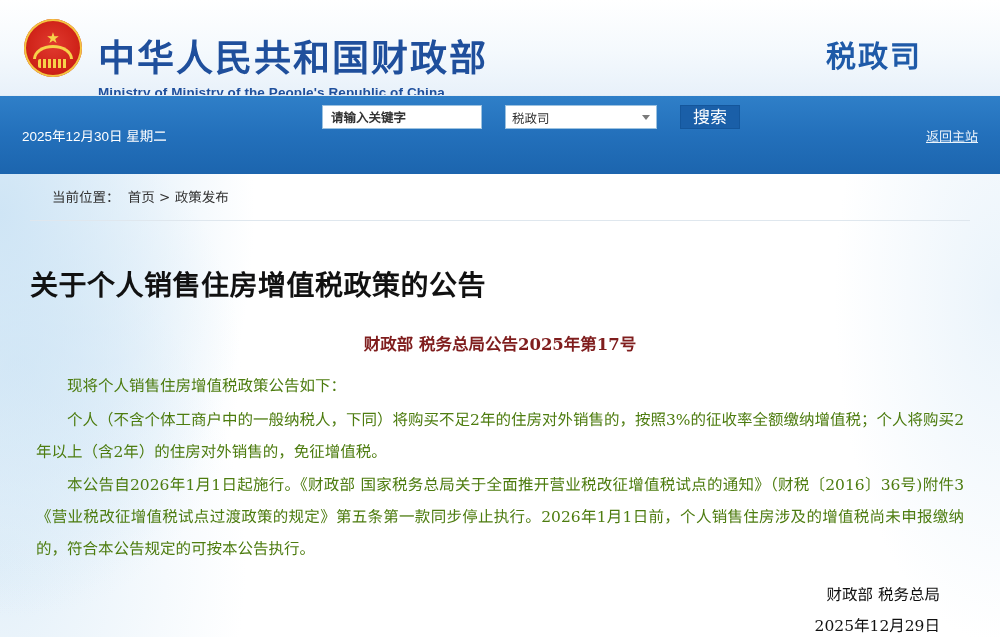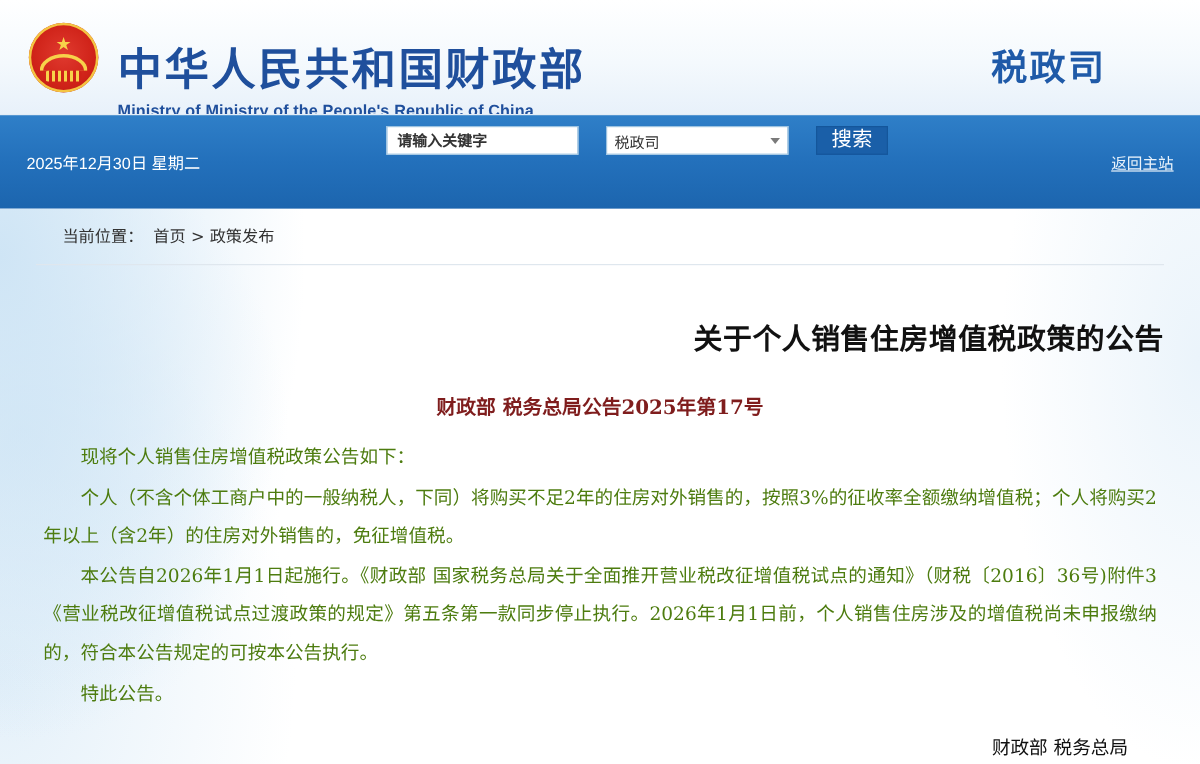--- a/index.html
+++ b/index.html
@@ -217,22 +217,22 @@
     position: relative;
     margin: 0 30px;
     border-top: 1px solid #dfe7ee;
   }
 
   .article {
     position: relative;
     padding: 0 30px;
   }
   .doc-title {
-    text-align: right;
-    font-size: 24px;
+    text-align: left;
+    font-size: 28px;
     font-weight: bold;
     color: #111;
     margin-top: 42px;
     font-family: "DejaVu Sans", "Liberation Sans", sans-serif;
     letter-spacing: 0.5px;
   }
   .doc-subtitle {
     text-align: center;
     font-size: 16.5px;
     font-weight: bold;
@@ -308,21 +308,20 @@
   <div class="divider"></div>
 
   <div class="article">
     <div class="doc-title">关于个人销售住房增值税政策的公告</div>
     <div class="doc-subtitle">财政部  税务总局公告2025年第17号</div>
 
     <div class="doc-body">
       <p>现将个人销售住房增值税政策公告如下：</p>
       <p>个人（不含个体工商户中的一般纳税人，下同）将购买不足2年的住房对外销售的，按照3%的征收率全额缴纳增值税；个人将购买2年以上（含2年）的住房对外销售的，免征增值税。</p>
       <p>本公告自2026年1月1日起施行。《财政部  国家税务总局关于全面推开营业税改征增值税试点的通知》（财税〔2016〕36号)附件3《营业税改征增值税试点过渡政策的规定》第五条第一款同步停止执行。2026年1月1日前，个人销售住房涉及的增值税尚未申报缴纳的，符合本公告规定的可按本公告执行。</p>
-      <p>特此公告。</p>
     </div>
 
     <div class="sign">
       <div>财政部  税务总局</div>
       <div>2025年12月29日</div>
     </div>
   </div>
 </div>
 
 </body></html>

